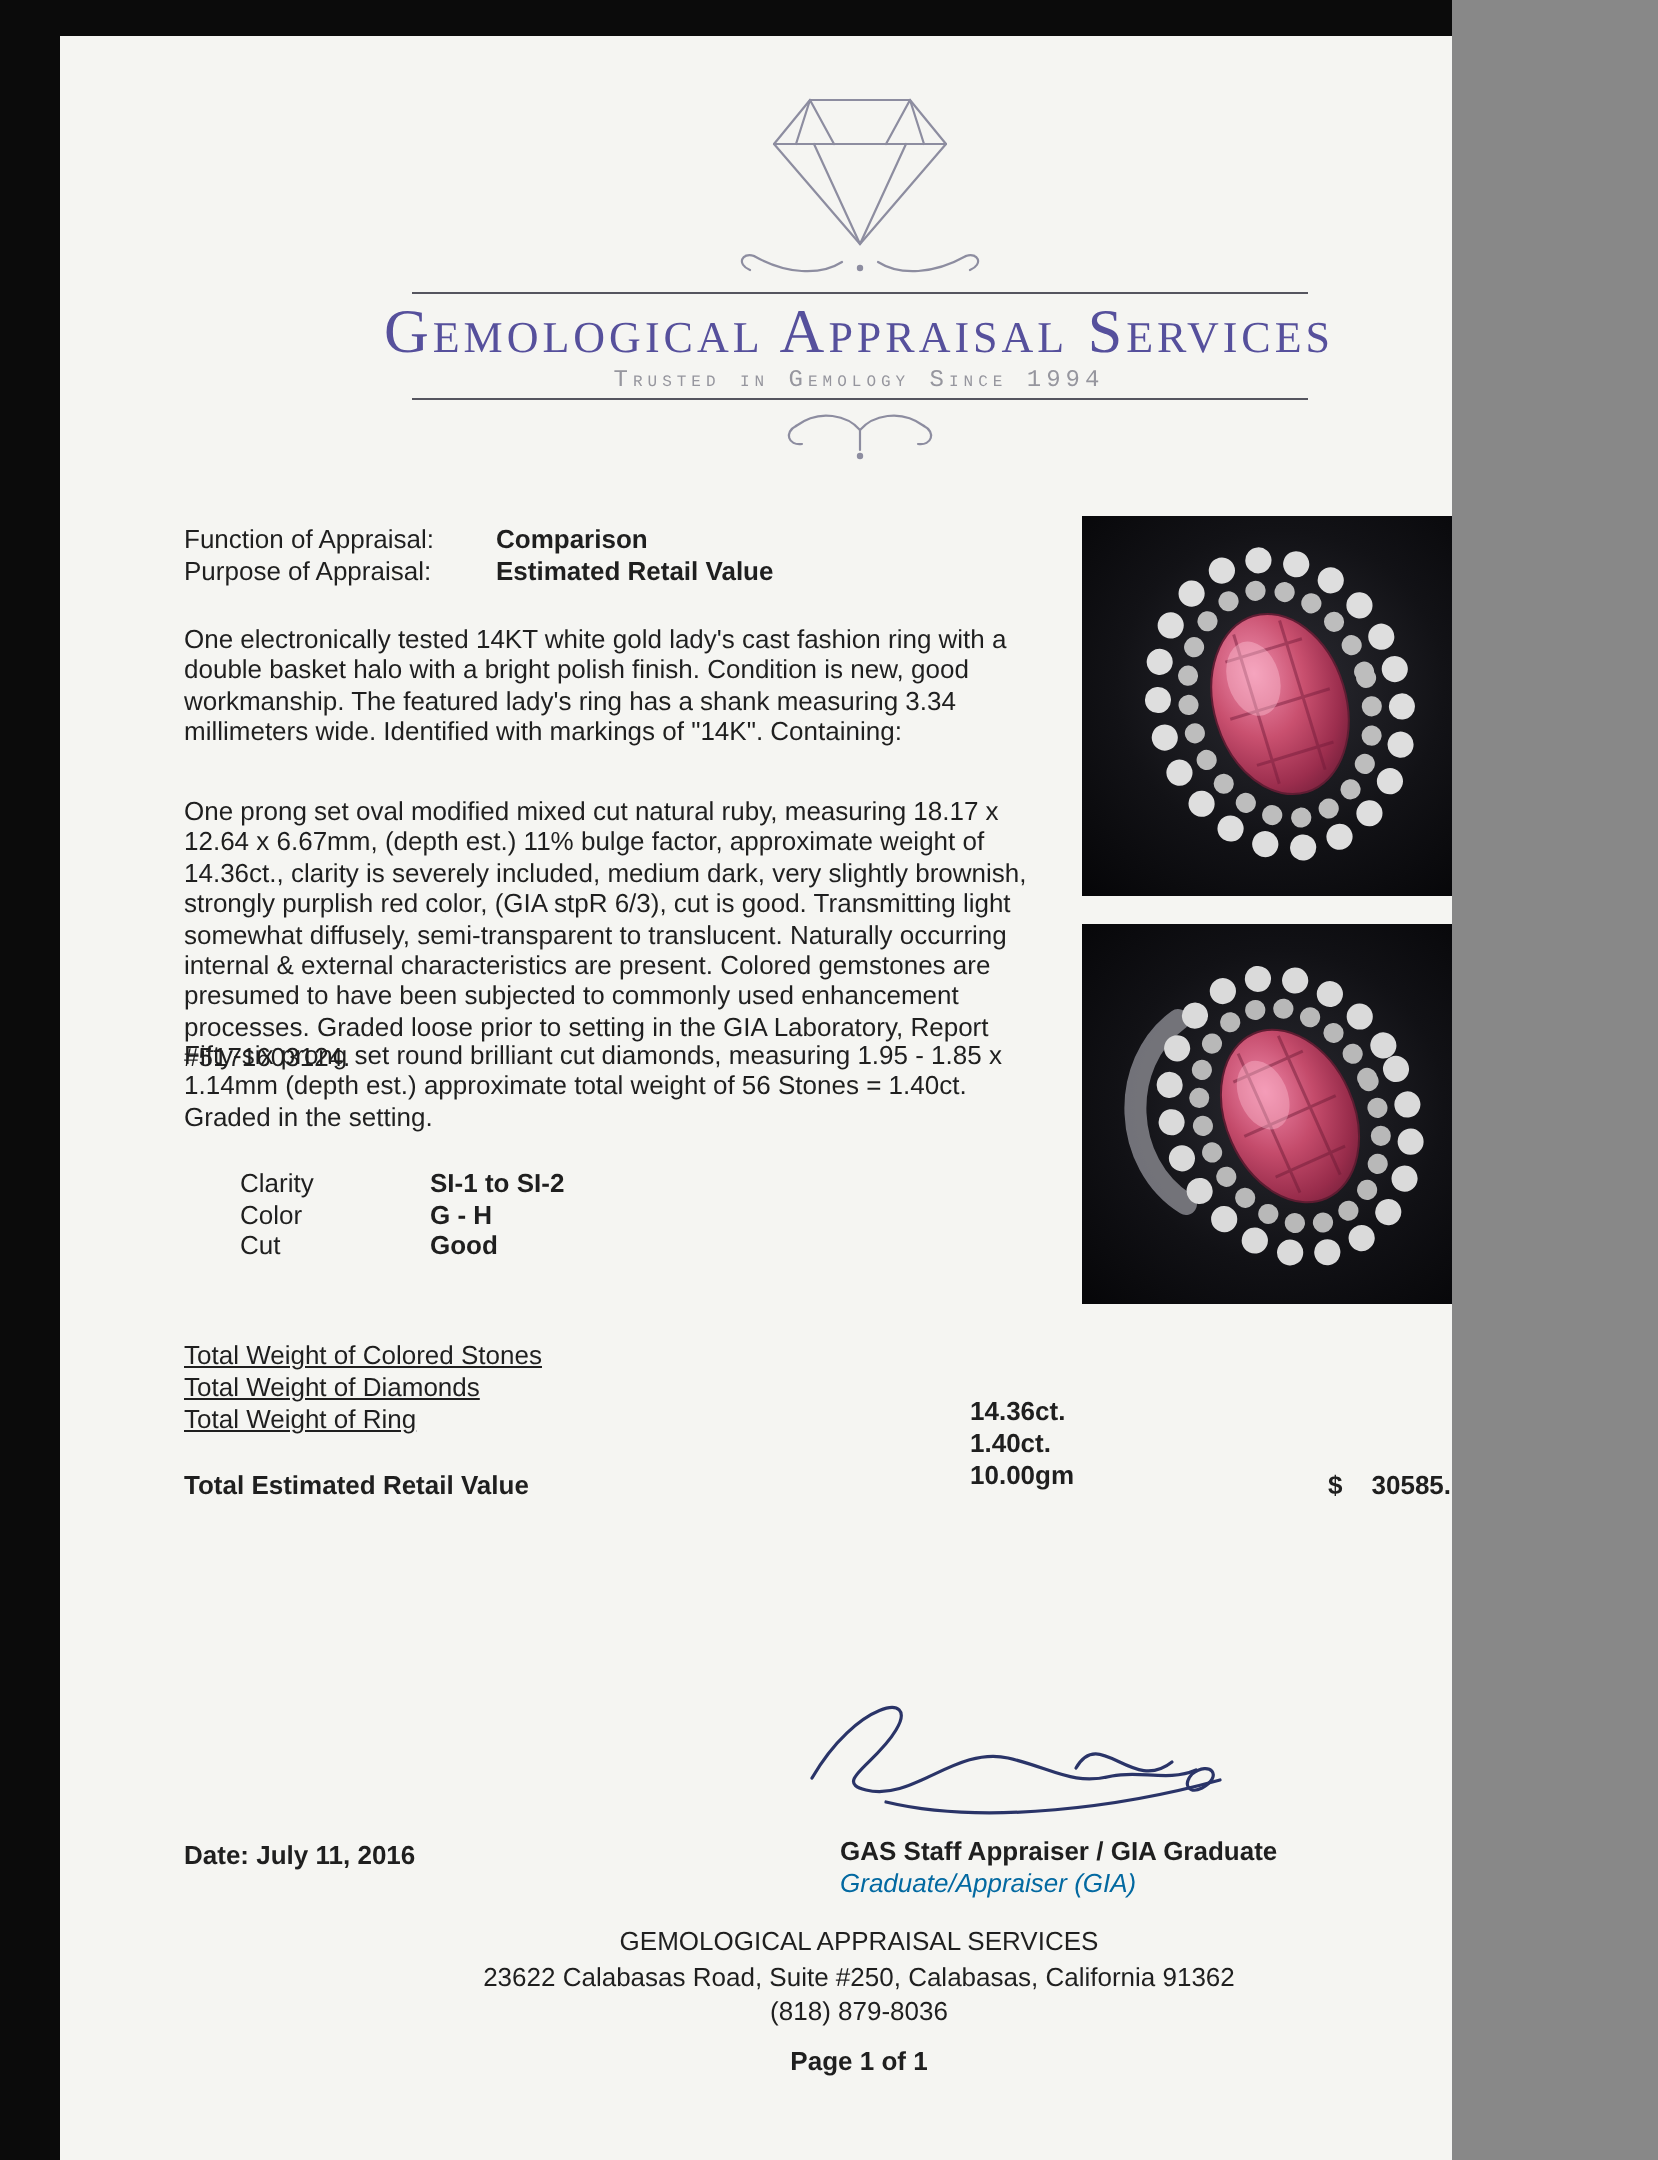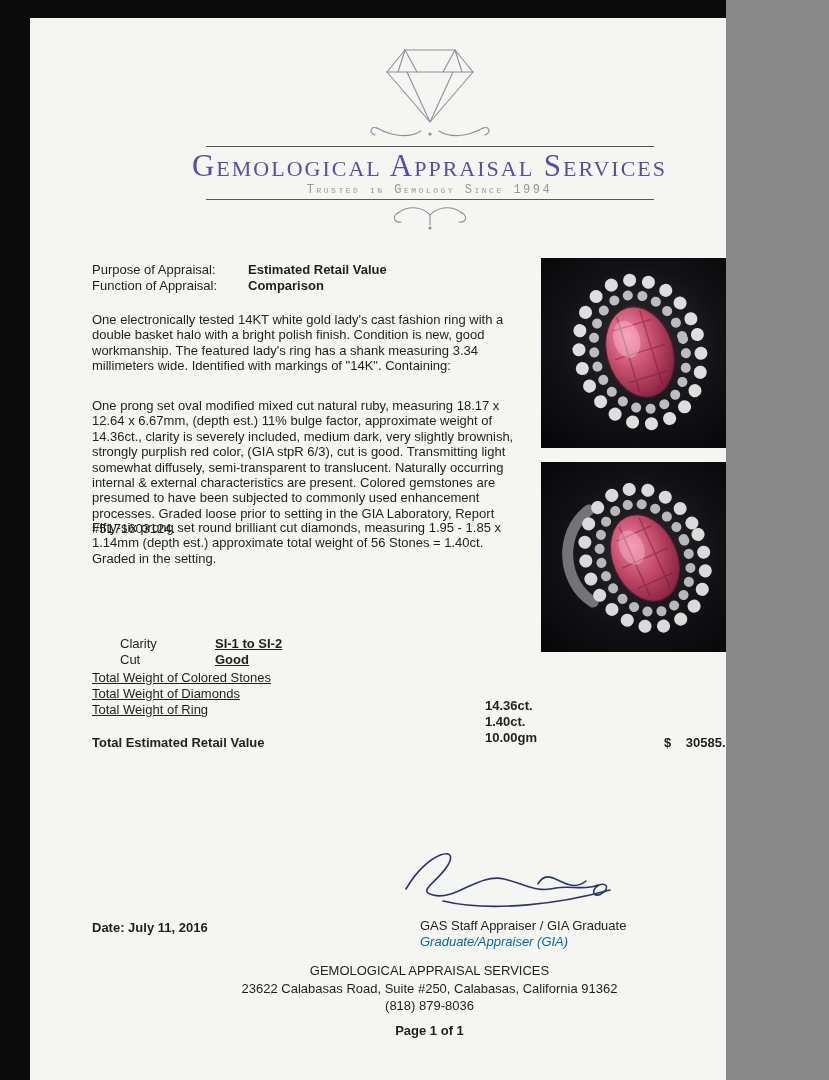--- a/index.html
+++ b/index.html
@@ -32,21 +32,21 @@
   .kv-block { position:absolute; left:92px; top:262px; width:430px; }
   .kv-row { line-height:16px; }
   .kv-label { display:inline-block; width:156px; }
   .kv-value { font-weight:bold; }
 
   .para { position:absolute; left:92px; width:433px; line-height:15.4px; }
   .para-1 { top:312px; }
   .para-2 { top:398px; }
   .para-3 { top:520px; }
 
-  .grading { position:absolute; left:120px; top:636px; width:300px;text-decoration:underline; }
+  .grading { position:absolute; left:120px; top:584px; width:300px; }
   .grading-row { line-height:15.6px; }
   .grading-label { display:inline-block; width:95px; }
   .grading-value { font-weight:bold; }
 
   .totals { position:absolute; left:92px; top:670px; width:648px;text-decoration:underline; }
   .totals-row { position:relative; line-height:16px; }
   .totals-value { position:absolute; left:393px; top:0; font-weight:bold;margin-top:28px; }
 
   .retail-row { position:absolute; left:92px; top:735px; width:648px; font-weight:bold; line-height:16px; }
   .retail-currency { position:absolute; left:572px; top:0; }
@@ -54,21 +54,21 @@
 
   
   .photo { position:absolute; width:198px; height:190px; }
   .photo-1 { left:541px; top:258px; }
   .photo-2 { left:541px; top:462px; }
 
   
   .signature-svg { position:absolute; left:388px; top:843px; }
   .date-line { position:absolute; left:92px; top:920px; font-weight:bold; }
   .appraiser { position:absolute; left:420px; top:918px; }
-  .appraiser-title { font-weight:normal; line-height:16px; }
+  .appraiser-title { font-weight:bold; line-height:16px; }
   .appraiser-sub { font-style:italic; line-height:16px; color:#0369a1; }
 
   
   .footer { position:absolute; left:30px; top:962px; width:799px; text-align:center; }
   .footer-line { line-height:17.5px; }
   .footer-page { font-weight:bold; margin-top:7px; }
 </style>
 </head>
 <body>
 
@@ -103,34 +103,37 @@
         <path d="M 10,11 c -6,3 -4,10 3,9"></path>
         <path d="M 74,11 c 6,3 4,10 -3,9"></path>
         <path d="M 42,13 L 42,23"></path>
         <circle cx="42" cy="26" r="1.6" fill="#8d8da0" stroke="none"></circle>
       </g>
     </svg>
   </div>
 
   <div class="kv-block">
     <div class="kv-row">
+      <span class="kv-label">Function of Appraisal:</span><span class="kv-value">Comparison</span>
+    </div>
+    <div class="kv-row">
       <span class="kv-label">Purpose of Appraisal:</span><span class="kv-value">Estimated Retail Value</span>
-    </div>
-    <div class="kv-row">
-      <span class="kv-label">Function of Appraisal:</span><span class="kv-value">Comparison</span>
     </div>
   </div>
 
   <p class="para para-1">One electronically tested 14KT white gold lady's cast fashion ring with a double basket halo with a bright polish finish. Condition is new, good workmanship. The featured lady's ring has a shank measuring 3.34 millimeters wide. Identified with markings of "14K".  Containing:</p>
   <p class="para para-2">One prong set oval modified mixed cut natural ruby, measuring 18.17 x 12.64 x 6.67mm, (depth est.) 11% bulge factor, approximate weight of 14.36ct., clarity is severely included, medium dark, very slightly brownish, strongly purplish red color, (GIA stpR 6/3), cut is good. Transmitting light somewhat diffusely, semi-transparent to translucent. Naturally occurring internal &amp; external characteristics are present. Colored gemstones are presumed to have been subjected to commonly used enhancement processes. Graded loose prior to setting in the GIA Laboratory, Report #5171603124.</p>
   <p class="para para-3">Fifty-six prong set round brilliant cut diamonds, measuring 1.95 - 1.85 x 1.14mm (depth est.) approximate total weight of 56 Stones = 1.40ct. Graded in the setting.</p>
 
   <div class="grading">
     <div class="grading-row">
       <span class="grading-label">Clarity</span><span class="grading-value">SI-1 to SI-2</span>
+    </div>
+    <div class="grading-row">
+      <span class="grading-label">Color</span><span class="grading-value">G - H</span>
     </div>
     <div class="grading-row">
       <span class="grading-label">Cut</span><span class="grading-value">Good</span>
     </div>
   </div>
 
   <div class="totals">
     <div class="totals-row">
       <span>Total Weight of Colored Stones</span>
       <span class="totals-value">14.36ct.</span>

